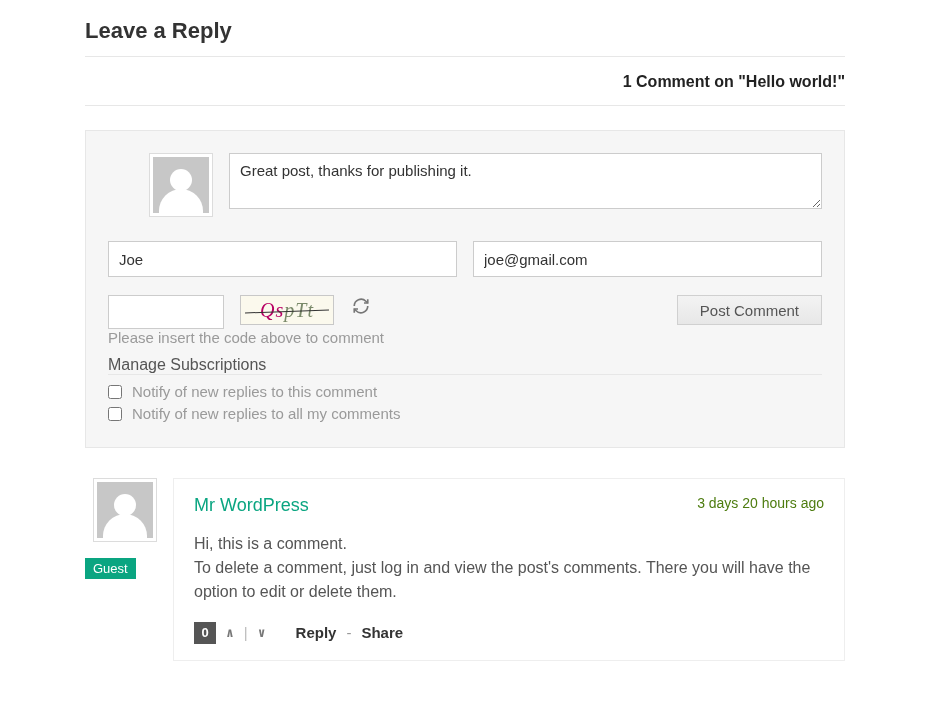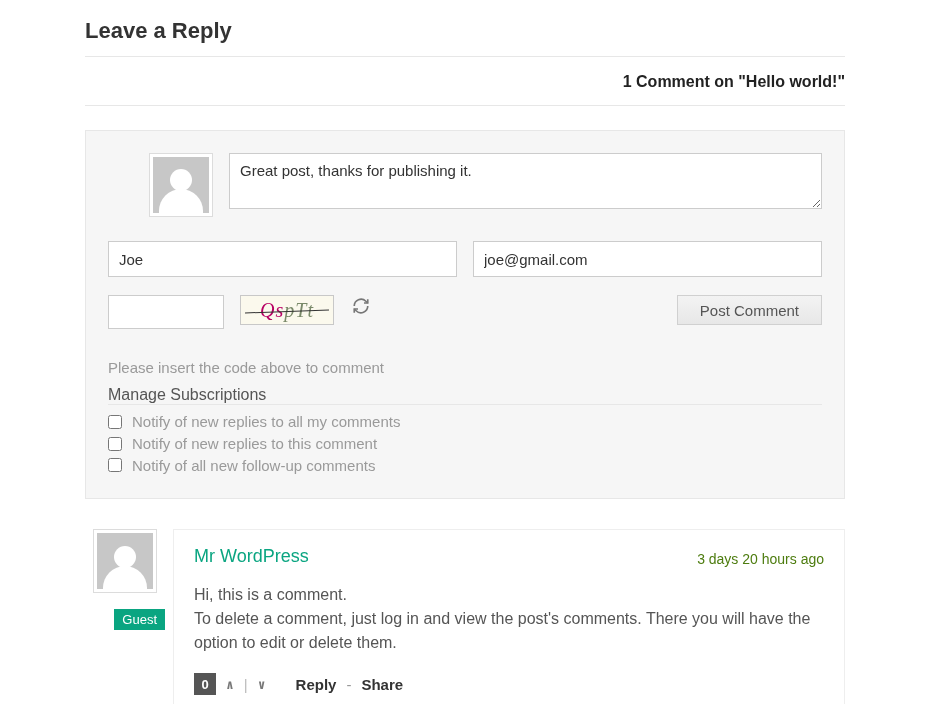--- a/index.html
+++ b/index.html
@@ -126,21 +126,21 @@
     margin-left: auto;
     height: 30px;
     padding: 0 22px;
     border: 1px solid #d0d0d0;
     background: linear-gradient(#f3f3f3,#e7e7e7);
     color: #555;
     font-size: 15px;
     cursor: pointer;
   }
   .hint {
-    margin-top: 30px;
+    margin-top: 0;
     color: #9a9a9a;
     font-size: 15px;
   }
   .manage-head {
     margin-top: 10px;
     font-size: 16px;
     color: #555;
     border-bottom: 1px solid #e7e7e7;
   }
   .subs { margin-top: 6px; }
@@ -153,38 +153,38 @@
     width: 14px; height: 14px;
     margin: 0 4px 0 0;
   }
 
   
   .comment-block {
     margin-top: 30px;
     display: flex;
     align-items: flex-start;
   }
-  .side-col { width: 80px; flex-shrink: 0; text-align: right; }
+  .side-col { width: 80px; flex-shrink: 0; text-align: left; }
   .side-col .avatar-box { margin: 0 auto; }
   .guest-badge {
     display: inline-block;
     margin-top: 16px;
     background: #0aa581;
     color: #fff;
     font-size: 13px;
     padding: 3px 8px;
   }
   .comment-body {
     flex: 1;
     border: 1px solid #eee;
     background: #fff;
     padding: 16px 20px 16px 20px;
     margin-left: 8px;
   }
-  .chead { display: flex; align-items: flex-end; }
+  .chead { display: flex; align-items: flex-start; }
   .author {
     color: #0aa581;
     font-size: 18px;
     font-weight: 400;
     text-decoration: none;
   }
   .time {
     margin-left: auto;
     color: #4d7c0f;
     font-size: 14px;
@@ -254,29 +254,25 @@
       <button class="post-btn">Post Comment</button>
     </div>
 
     <div class="hint">Please insert the code above to comment</div>
 
     <div class="manage-head">Manage Subscriptions</div>
 
     <div class="subs">
       <label class="sub-row">
         <input type="checkbox" style="">
-        <span>Notify of new replies to all my comments</span>
-      </label>
-      <label class="sub-row">
-        <input type="checkbox" style="">
         <span>Notify of new replies to this comment</span>
       </label>
       <label class="sub-row">
         <input type="checkbox" style="">
-        <span>Notify of all new follow-up comments</span>
+        <span>Notify of new replies to all my comments</span>
       </label>
     </div>
   </div>
 
   <div class="comment-block">
     <div class="side-col">
       <div class="avatar-box">
         <div class="avatar-inner"></div>
       </div>
       <span class="guest-badge">Guest</span>

